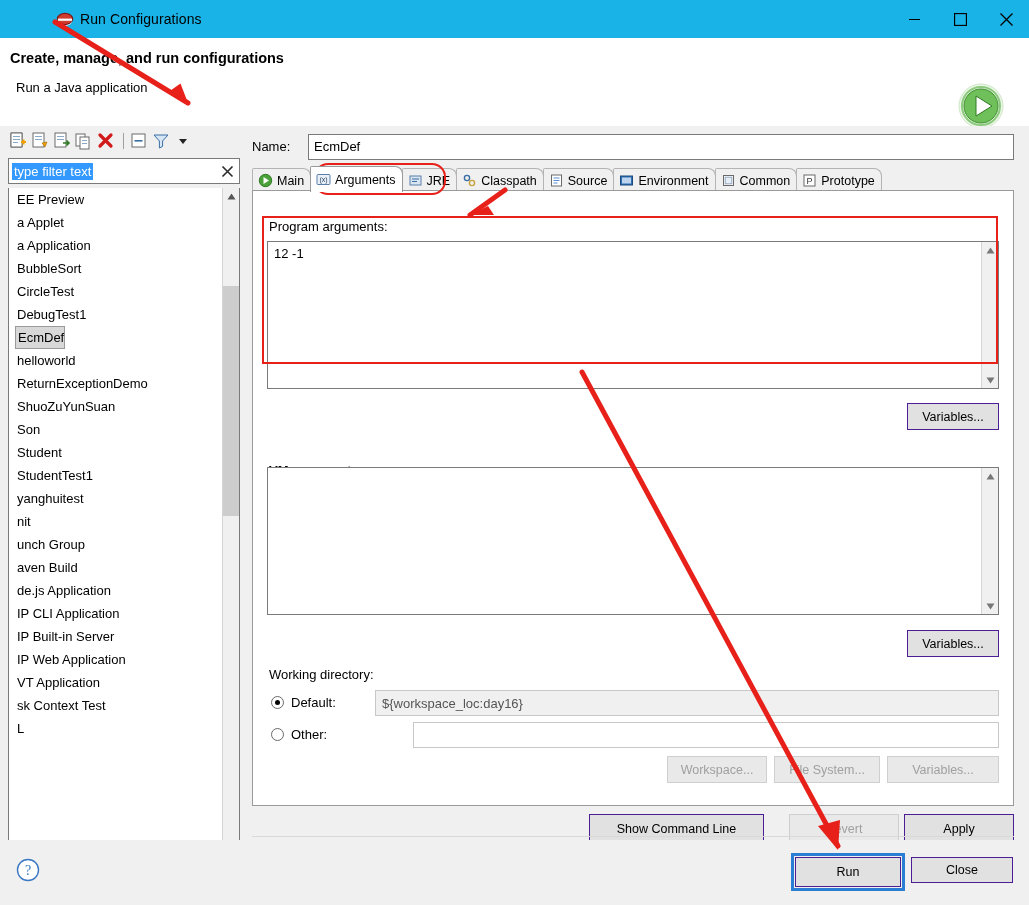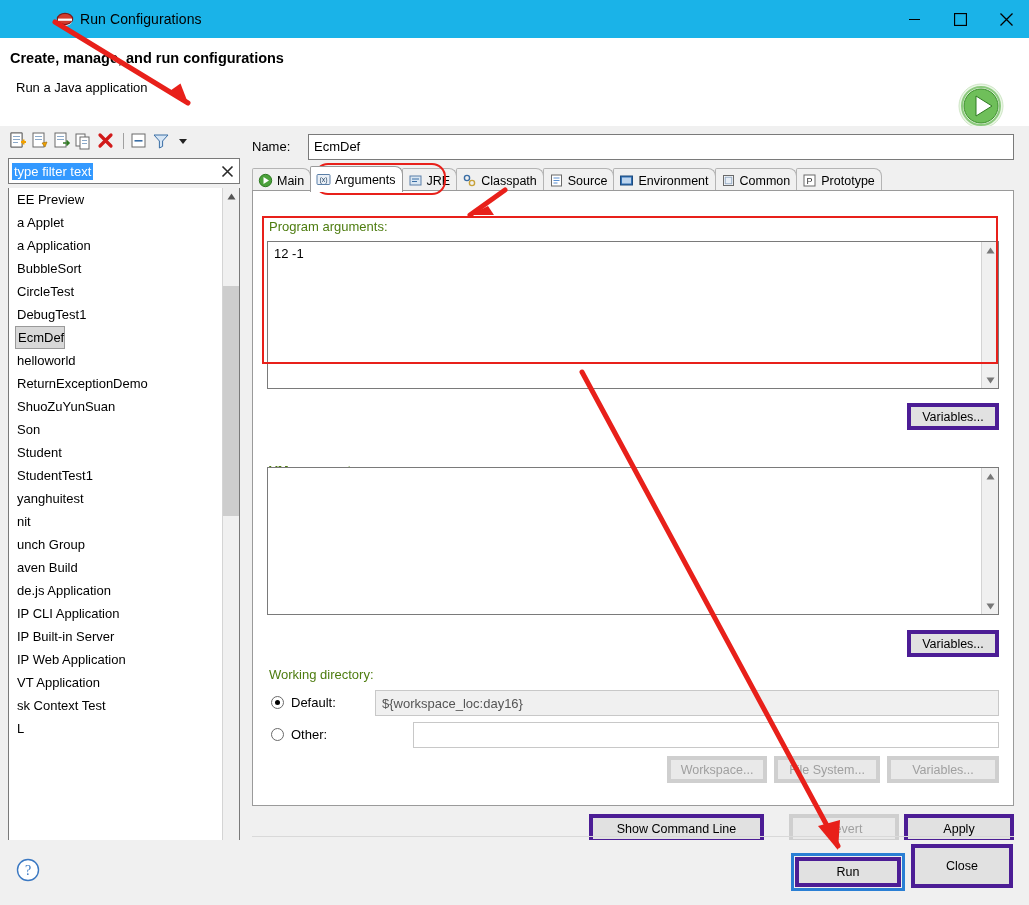--- a/index.html
+++ b/index.html
@@ -148,35 +148,35 @@
     background:#ffffff;border-color:#9a9a9a;height:26px;z-index:3;
   }
   .tab .ticon{width:15px;height:15px;flex:none;position:relative;}
 
   #tabpanel{
     position:absolute;left:0;top:64px;width:762px;height:616px;
     background:#ffffff;border:1px solid #9a9a9a;
   }
 
   .group-label{
-    position:absolute;font-size:13px;color:#4d7c0f;background:#fff;padding:0 2px;
+    position:absolute;font-size:13px;color:#000000;background:#fff;padding:0 2px;
   }
   .ta{
     position:absolute;background:#ffffff;border:1px solid #7a7a7a;
     display:flex;
   }
   .ta-text{
     flex:1;padding:4px 6px;font-family:"Liberation Sans", sans-serif;font-size:13px;
     white-space:pre-wrap;color:#000;
   }
   .ta-vsb{
     width:17px;background:#f0f0f0;border-left:1px solid #d4d4d4;position:relative;flex:none;
   }
   .btn{
-    position:absolute;height:27px;border:4px solid #4c1d95;background:#e1e1e1;
+    position:absolute;height:27px;border:1px solid #4c1d95;background:#e1e1e1;
     font-family:"Liberation Sans", sans-serif;font-size:12.5px;color:#000;
     display:flex;align-items:center;justify-content:center;
   }
   .btn.disabled{color:#a0a0a0;background:#e9e9e9;border-color:#cfcfcf;}
 
   .radio{
     position:absolute;display:flex;align-items:center;gap:7px;font-size:13px;
   }
   .radio .rdot{
     width:13px;height:13px;border-radius:50%;border:1px solid #6a6a6a;background:#fff;
@@ -546,21 +546,21 @@
 <div id="sep-line"></div>
 
 <div id="bottom">
   <div id="help-icon">
     <svg width="24" height="24" viewBox="0 0 24 24">
       <circle cx="12" cy="12" r="10.5" fill="#fff" stroke="#3a78c2" stroke-width="1.4"></circle>
       <text x="12" y="17" font-size="14" text-anchor="middle" fill="#3a78c2" font-family="Liberation Serif, serif">?</text>
     </svg>
   </div>
   <div class="btn" style="left:795px;top:17px;width:106px;height:30px;">Run</div>
-  <div class="btn" style="left:911px;top:4px;width:102px;height:44px;">Close</div>
+  <div class="btn" style="left:911px;top:17px;width:102px;height:26px;">Close</div>
 </div>
 
 <div class="red-box" style="left:314px;top:163px;width:132px;height:32px;border-radius:14px;"></div>
 
 <div class="red-box" style="left:262px;top:216px;width:736px;height:148px;"></div>
 
 <div class="blue-box" style="left:793px;top:855px;width:110px;height:34px;"></div>
 <div class="red-box" style="left:791px;top:853px;width:114px;height:38px;border-color:#2a7fd4;"></div>
 
 <svg class="arrow" style="left:0;top:0;width:1029px;height:905px;">

